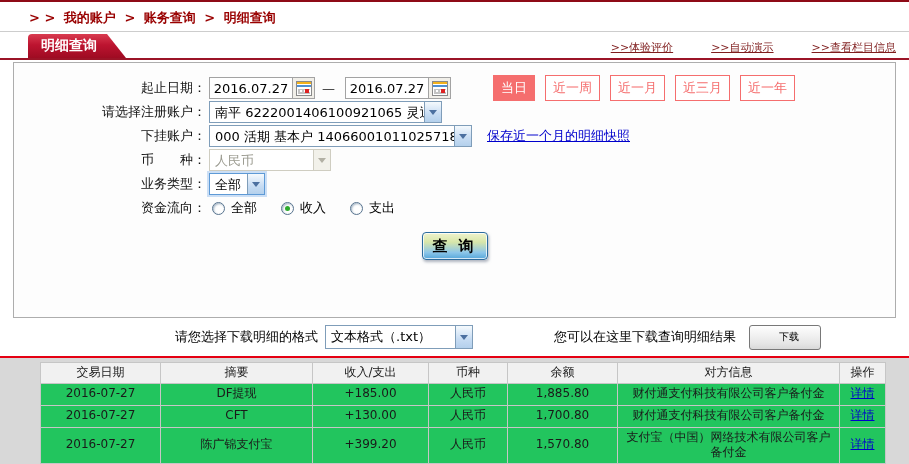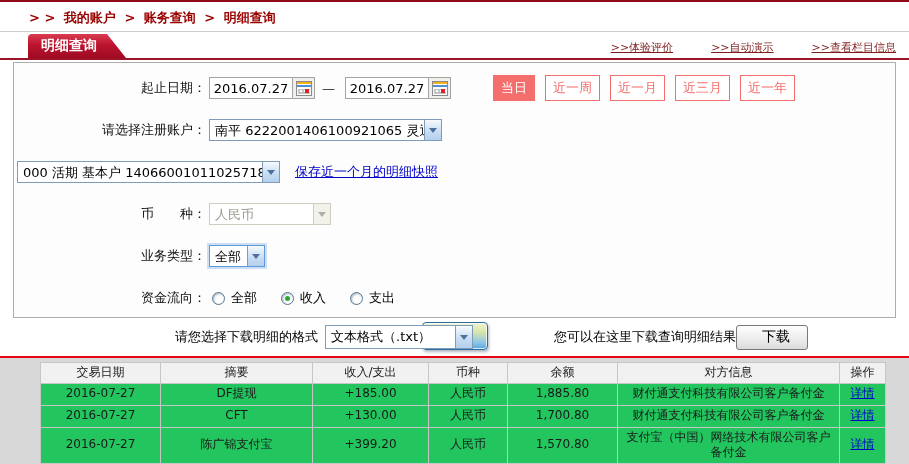--- a/index.html
+++ b/index.html
@@ -33,21 +33,21 @@
   .toplinks { position: absolute; right: 13px; bottom: 3px; display: flex; gap: 38px; }
   .toplinks a { color: #7f1d1d; text-decoration: underline; font-size: 11px; cursor: pointer; }
   .redline { height: 2px; background: #9b1427; }
   .redline2 { height: 2px; background: #e50012; }
 
   
   .formbox {
     margin: 2px 13px 0 13px; height: 256px;
     border: 1px solid #adadad; background: #fdfdfd;
   }
-  .form-row { display: flex; align-items: center; height: 24px; margin-top: 18px; }
+  .form-row { display: flex; align-items: center; height: 24px; margin-top: 0; }
   .form-row.first { margin-top: 13px; }
   .form-label { width: 192px; text-align: right; flex: 0 0 192px; font-size: 13px; color: #111; }
 
   
   .dateinput {
     display: flex; align-items: center; width: 106px; height: 22px;
     border: 1px solid #a3a3a3; background: #fff; margin-left: 3px;
   }
   .dateinput .val { flex: 1; text-align: center; font-size: 13px; }
   .calbtn {
@@ -115,23 +115,23 @@
     font-size: 15px; font-weight: bold; color: #000; letter-spacing: 3px;
     box-shadow: 1px 2px 3px rgba(110,120,140,.55), inset 0 0 0 1px rgba(255,255,255,.75);
     cursor: pointer; font-family: inherit;
   }
 
   
   .downloadrow { height: 38px; display: flex; align-items: center; padding-left: 175px; background: #fff; }
   .dl-sel { width: 148px; height: 24px; margin-left: 7px; }
   .dl-result { margin-left: 81px; }
   .dl-btn {
-    margin-left: 0; width: 72px; height: 25px; border: 1px solid #787878; border-radius: 3px;
+    margin-left: 13px; width: 72px; height: 25px; border: 1px solid #787878; border-radius: 3px;
     background: linear-gradient(180deg, #fefefe, #e6e6e6 75%, #d9d9d9);
-    font-size: 14px; cursor: pointer; font-family: inherit; padding-left: 8px;
+    font-size: 10px; cursor: pointer; font-family: inherit; padding-left: 8px;
   }
 
   
   .tablesection { height: 106px; background: #d8d8d8; padding: 4px 0 0 40px; }
   table.results { border-collapse: collapse; table-layout: fixed; width: 845px; background: #fdfdfd; }
   table.results th, table.results td {
     border: 1px solid #c6c6c6; text-align: center; font-weight: normal;
     font-size: 12px; padding: 2px 3px; color: #1a1a1a; line-height: 1.3;
   }
   table.results th { background: #f1f1f1; height: 20px; }
@@ -200,20 +200,21 @@
       <span class="form-label">请选择注册账户：</span>
       <div class="sel" style="width:233px">
         <span class="sel-text">南平  6222001406100921065  灵通卡</span>
         <span class="sel-arrow">
             <span class="tri"></span>
           </span>
       </div>
     </div>
 
     <div class="form-row">
+      <span class="form-label">下挂账户：</span>
       <div class="sel" style="width:263px">
         <span class="sel-text">000  活期  基本户  1406600101102571848</span>
         <span class="sel-arrow">
             <span class="tri"></span>
           </span>
       </div>
       <a class="snap-link">保存近一个月的明细快照</a>
     </div>
 
     <div class="form-row">

